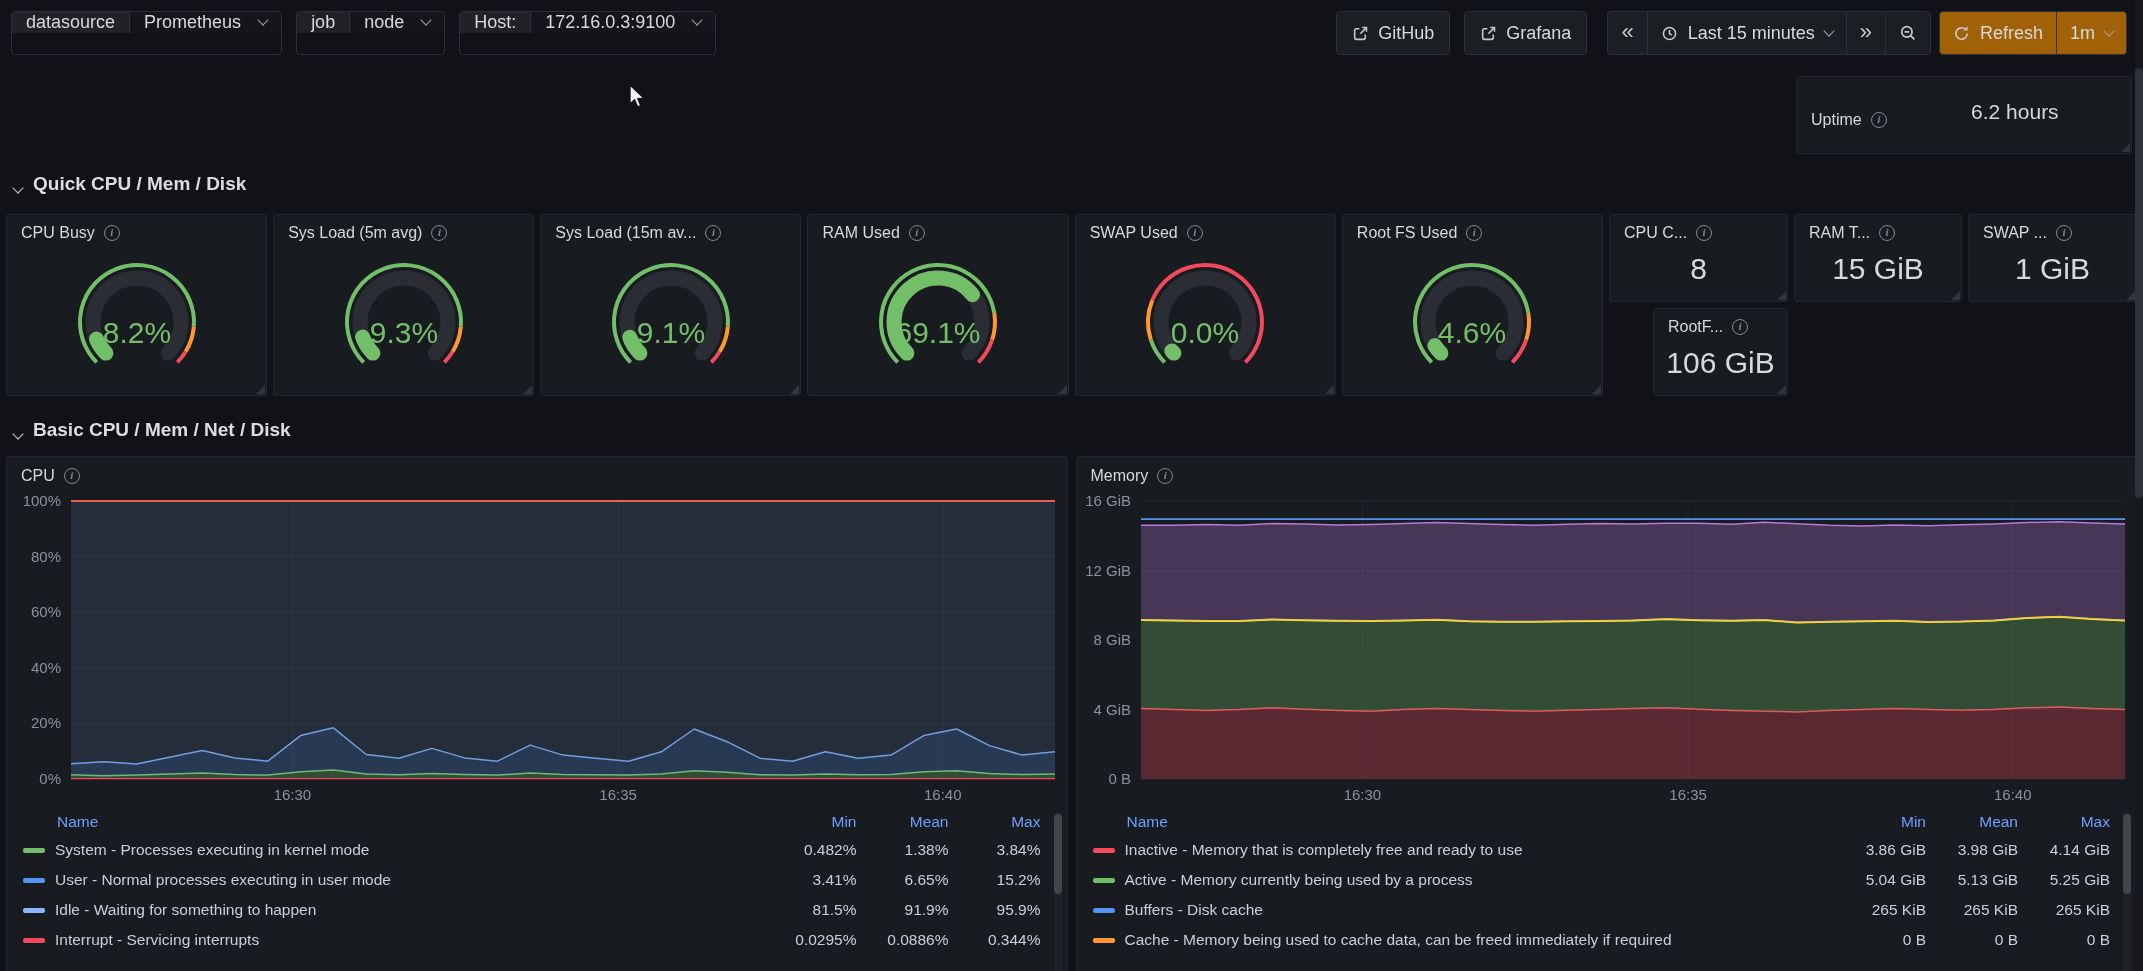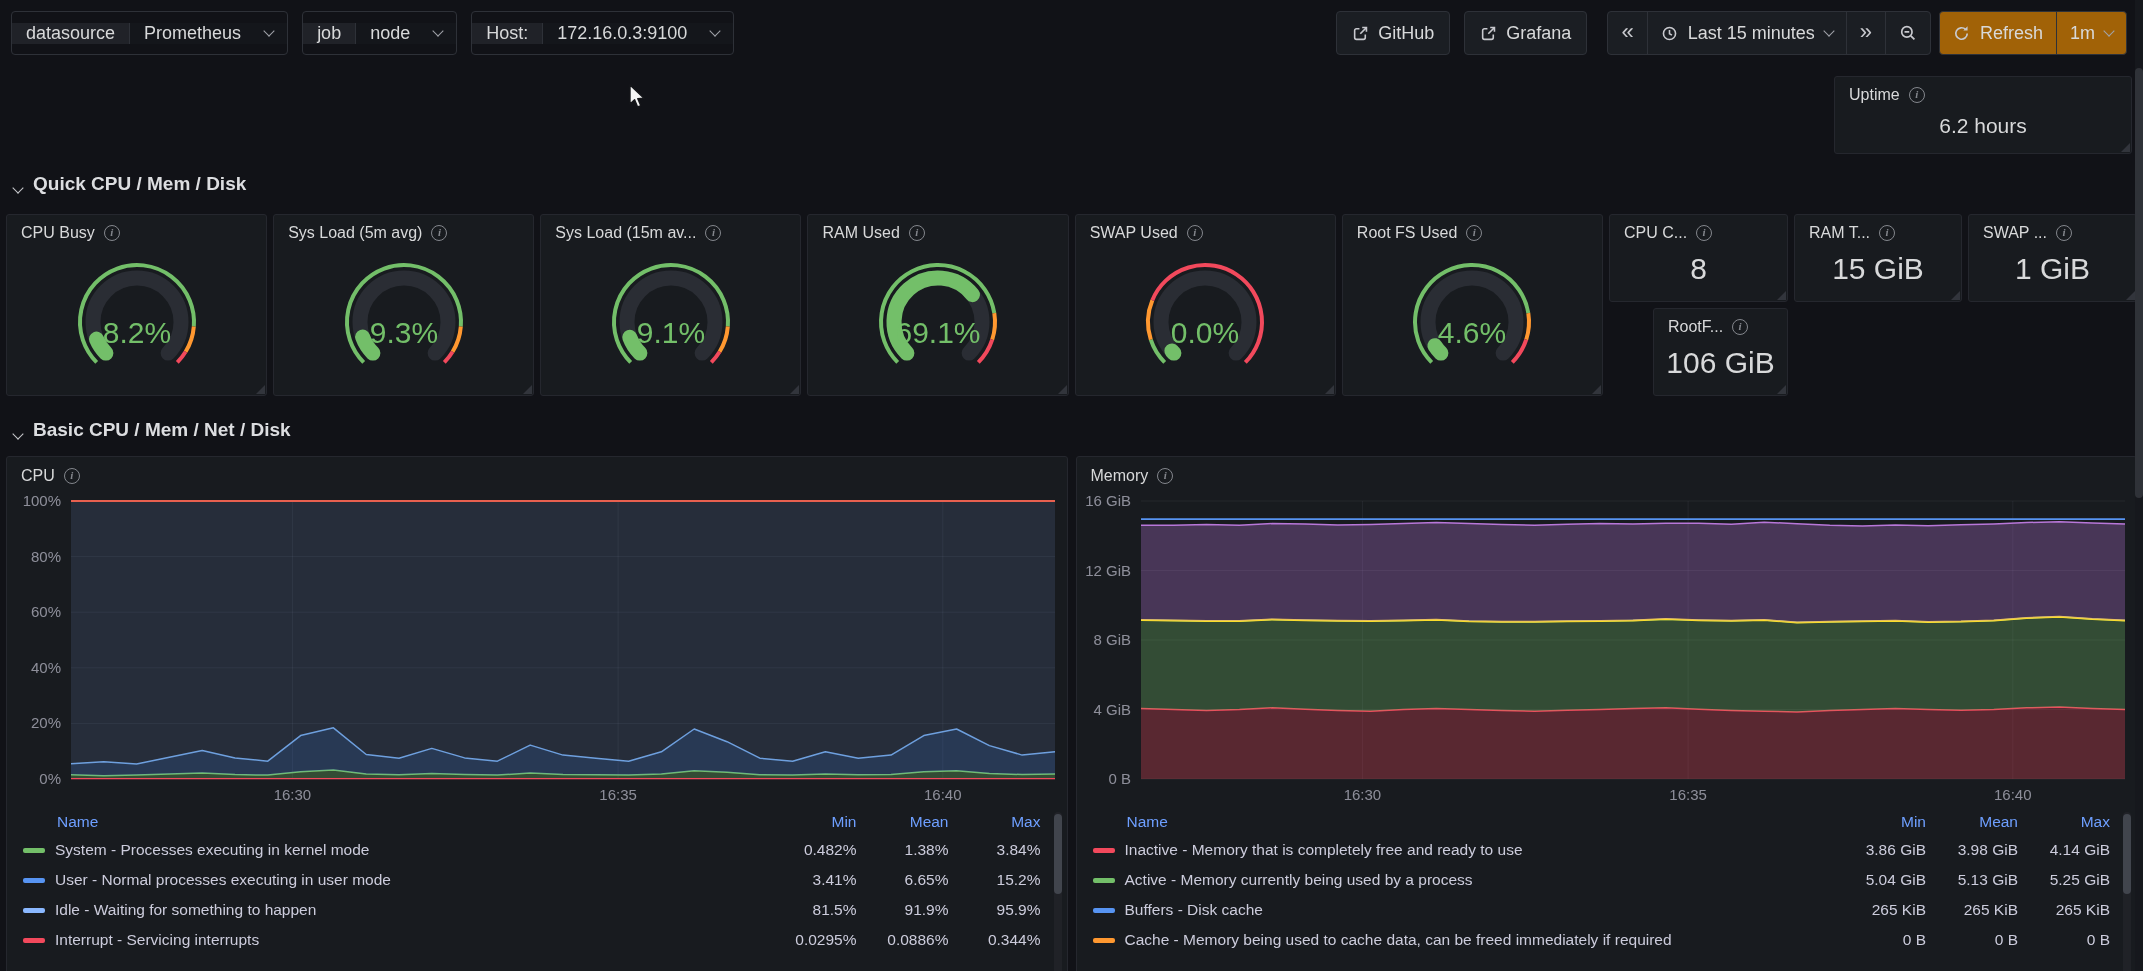--- a/index.html
+++ b/index.html
@@ -2,23 +2,23 @@
 <html><head>
 <meta charset="utf-8">
 <style>
   *{margin:0;padding:0;box-sizing:border-box}
   html,body{width:2143px;height:971px;overflow:hidden;background:#111217;color:#ccccdc;
     font-family:"Liberation Sans",sans-serif;position:relative}
   svg text{font-family:"Liberation Sans",sans-serif}
 
   
   .topbar{display:flex;align-items:center;height:66px;padding:0 16px 0 11px;gap:14px}
-  .var-group{display:flex;align-items:center;height:44px;border:1px solid #2e3138;border-radius:4px;overflow:hidden}
+  .var-group{display:flex;align-items:flex-start;height:44px;border:1px solid #2e3138;border-radius:4px;overflow:hidden}
   .var-label{display:flex;align-items:center;padding:0 14px;background:#202228;color:#d8d9da;font-size:18px;border-right:1px solid #2e3138}
-  .var-value{display:flex;align-items:center;gap:24px;padding:0 14px;font-size:18px;color:#d8d9da;background:#14161b;cursor:pointer}
+  .var-value{display:flex;align-items:center;gap:18px;padding:0 14px;font-size:18px;color:#d8d9da;background:#14161b;cursor:pointer}
   .chev{width:8px;height:8px;border-right:1.7px solid #a0a3a9;border-bottom:1.7px solid #a0a3a9;display:inline-block;transform:rotate(45deg);margin-top:-5px;flex:none}
   .spacer{flex:1}
   .btn{display:flex;align-items:center;gap:9px;height:44px;padding:0 15px;border:1px solid #2e3138;border-radius:4px;background:#1b1e23;color:#d8d9da;font-size:18px;cursor:pointer}
   .tp-group{display:flex;align-items:stretch;height:44px;border:1px solid #2e3138;border-radius:4px;overflow:hidden;background:#1b1e23}
   .tp-group.refresh{background:#a16207}
   .tp-item{display:flex;align-items:center;gap:10px;padding:0 13px;border-left:1px solid #2e3138;color:#d8d9da;font-size:18px;cursor:pointer;background:transparent}
   .tp-item:first-child{border-left:none}
   .dbl{font-size:22px;color:#c8c9ce;line-height:1;margin-top:-3px}
   .ic{flex:none;display:block}
 
@@ -26,21 +26,21 @@
   .uptime-row{display:flex;justify-content:flex-end;padding:10px 11px 0 6px}
   .section-header{display:flex;align-items:flex-end;gap:11px;padding:19px 10px 15px 14px;font-size:19px;font-weight:700;color:#dcdde0;cursor:pointer}
   .section-header .chev{margin:0 0 3px 0;border-color:#c7c8cc}
 
   
   .panel{background:#181b1f;border:1px solid #25272e;border-radius:3px;position:relative}
   .panel-title{display:flex;align-items:center;gap:9px;padding:9px 12px 0 14px;font-size:16px;font-weight:500;color:#d8d9da;white-space:nowrap;overflow:hidden}
   .info-icon{width:16px;height:16px;border:1.5px solid #84878d;border-radius:50%;color:#84878d;font-size:11px;line-height:13px;text-align:center;font-style:italic;font-weight:700;flex:none;font-family:"Liberation Serif",serif}
   .resize-handle{position:absolute;right:1px;bottom:1px;width:0;height:0;border-style:solid;border-width:0 0 9px 9px;border-color:transparent transparent #32353c transparent;cursor:nwse-resize}
 
-  .uptime-panel{width:298px;height:78px;display:flex;flex-direction:column}
+  .uptime-panel{width:336px;height:78px;display:flex;flex-direction:row}
   .uptime-value{flex:1;display:flex;align-items:center;justify-content:center;font-size:21px;font-weight:500;color:#d8d9da;padding-bottom:6px}
 
   .quick-grid{display:grid;grid-template-columns:repeat(6,1fr) 179px 168px 169px;grid-template-rows:88px 88px;gap:6px;padding:4px 6px}
   .gauge-panel{grid-row:1 / span 2;display:flex;flex-direction:column}
   .gauge-wrap{flex:1;display:flex;align-items:center;justify-content:center;margin-top:-4px}
   .stat-panel{display:flex;flex-direction:column}
   .stat-value{flex:1;display:flex;align-items:center;justify-content:center;font-size:30px;font-weight:500;color:#d8d9da;padding-bottom:6px}
 
   .big-grid{display:grid;grid-template-columns:1fr 1fr;gap:8px;padding:0 6px;height:600px}
   .big-panel{display:flex;flex-direction:column;overflow:hidden}

